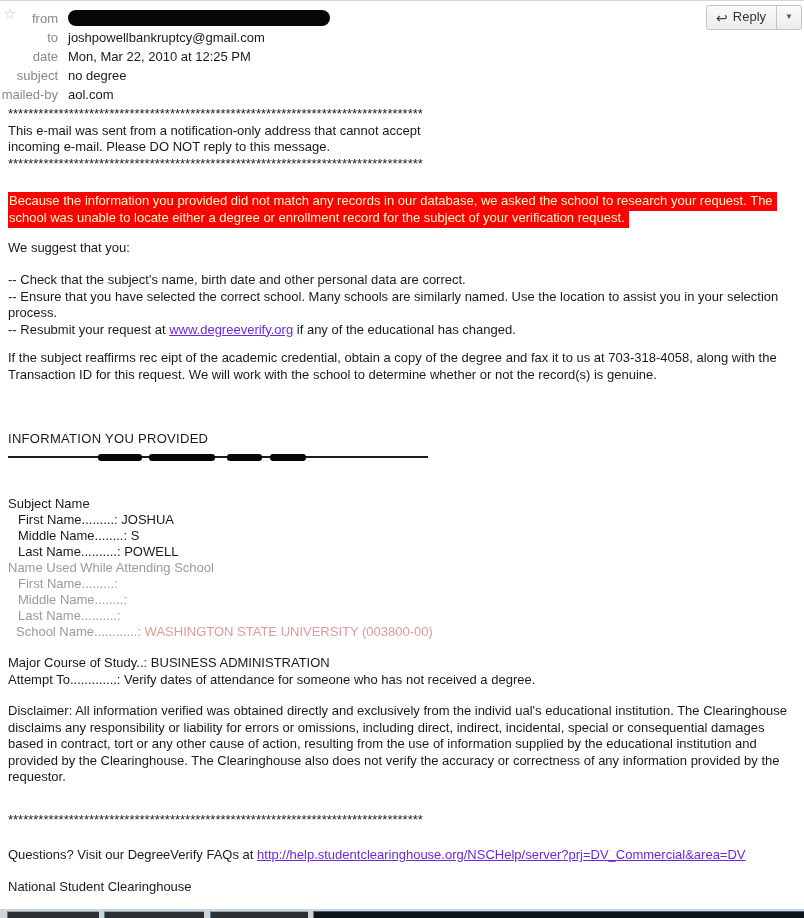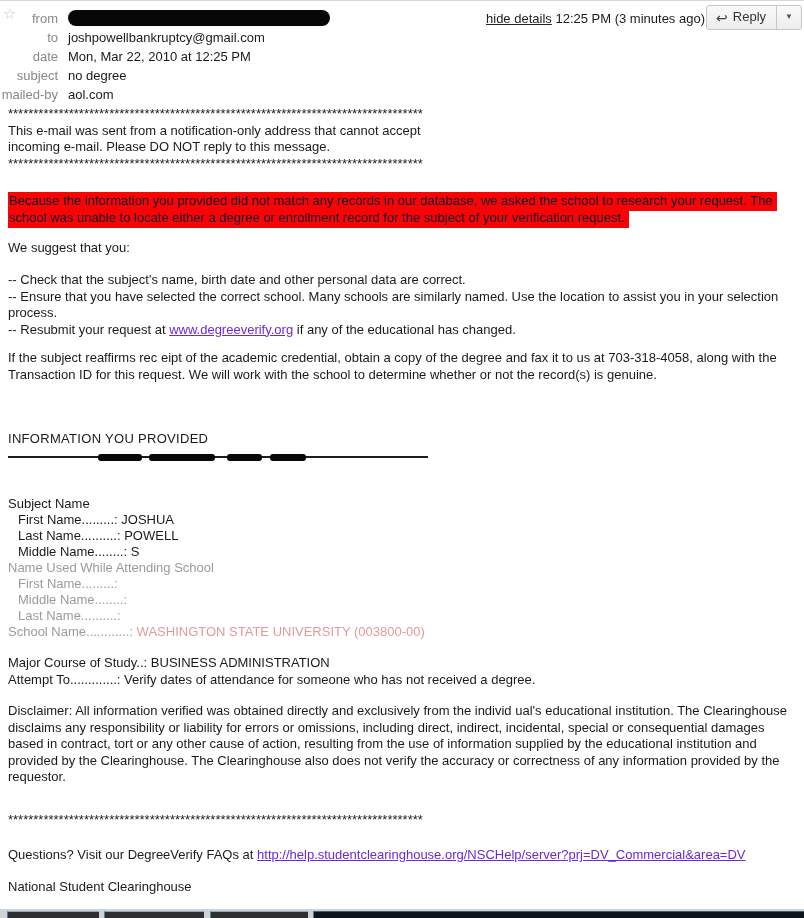--- a/index.html
+++ b/index.html
@@ -28,21 +28,21 @@
   .reply-main { display:flex; align-items:center; gap:5px; padding:0 10px 0 9px; height:100%; }
   .reply-ic { font-size:14px; color:#444; line-height:1; }
   .reply-txt { color:#333; }
   .reply-sep { width:1px; height:100%; background:#c6c6c6; }
   .reply-caret { padding:0 8px; font-size:8px; color:#555; height:100%;
                  display:flex; align-items:center; }
 
   
   .blk { left:8px; right:8px; }
   .ast { white-space:nowrap; letter-spacing:0; }
-  .alert-line { left:8px; background:#fa0307; color:#0f172a; padding:1px 4px 1px 1px;
+  .alert-line { left:8px; background:#fa0307; color:#fef9c3; padding:1px 4px 1px 1px;
                 white-space:nowrap; }
   .link { color:#6d28d9; text-decoration:underline; cursor:pointer; }
   .info-heading { letter-spacing:0.3px; }
   .info-rule { left:8px; top:455px; width:420px; border-top:2px solid #1c1c1c; }
   .scribble { position:absolute; height:7px; top:-4px; background:#080808; border-radius:3px; }
   .kv-title {}
   .kv-row { padding-left:10px; white-space:nowrap; }
   .muted { color:#9b9b9b; }
   .school-value { color:#e29a9a; }
 
@@ -73,24 +73,20 @@
   </div>
   <div class="abs hdr-row" style="top:65px;">
     <span class="hdr-label">subject</span>
     <span class="hdr-value">no degree</span>
   </div>
   <div class="abs hdr-row" style="top:84px;">
     <span class="hdr-label">mailed-by</span>
     <span class="hdr-value">aol.com</span>
   </div>
 
-  <div class="abs hdr-right">
-    <span class="hide-details">hide details</span>
-    <span class="time-ago">12:25 PM (3 minutes ago)</span>
-  </div>
 
   <div class="abs reply-btn">
     <span class="reply-main">
       <span class="reply-ic">↩</span>
       <span class="reply-txt">Reply</span>
     </span>
     <span class="reply-sep"></span>
     <span class="reply-caret">
       <span>▼</span>
     </span>
@@ -121,29 +117,29 @@
   <div class="abs info-rule">
     <span class="scribble" style="left:90px;width:44px;"></span>
     <span class="scribble" style="left:141px;width:66px;"></span>
     <span class="scribble" style="left:219px;width:35px;"></span>
     <span class="scribble" style="left:262px;width:36px;"></span>
   </div>
 
   <div class="abs blk" style="top:479px;line-height:16px;margin-top:16px;">
     <div class="kv-title">Subject Name</div>
     <div class="kv-row"><span>First Name.........: </span><span>JOSHUA</span></div>
+    <div class="kv-row"><span>Middle Name........: </span><span>S</span></div>
     <div class="kv-row"><span>Last Name..........: </span><span>POWELL</span></div>
-    <div class="kv-row"><span>Middle Name........: </span><span>S</span></div>
     <div class="muted">Name Used While Attending School</div>
     <div class="kv-row muted">First Name.........:</div>
     <div class="kv-row muted">Middle Name........:</div>
     <div class="kv-row muted">Last Name..........:</div>
   </div>
 
-  <div class="abs blk" style="top:623px;">
+  <div class="abs blk" style="top:623px;margin-left:8px;">
     <span class="muted">School Name............: </span><span class="school-value" style="color: rgb(226, 154, 154);">WASHINGTON STATE UNIVERSITY (003800-00)</span>
   </div>
 
   <div class="abs blk" style="top:654px;">
     <div><span>Major Course of Study..: </span><span>BUSINESS ADMINISTRATION</span></div>
     <div><span>Attempt To.............: </span><span>Verify dates of attendance for someone who has not received a degree.</span></div>
   </div>
 
   <div class="abs blk" style="top:702px;">Disclaimer: All information verified was obtained directly and exclusively from the individ ual's educational institution. The Clearinghouse disclaims any responsibility or liability for errors or omissions, including direct, indirect, incidental, special or consequential damages based in contract, tort or any other cause of action, resulting from the use of information supplied by the educational institution and provided by the Clearinghouse. The Clearinghouse also does not verify the accuracy or correctness of any information provided by the requestor.</div>
 

